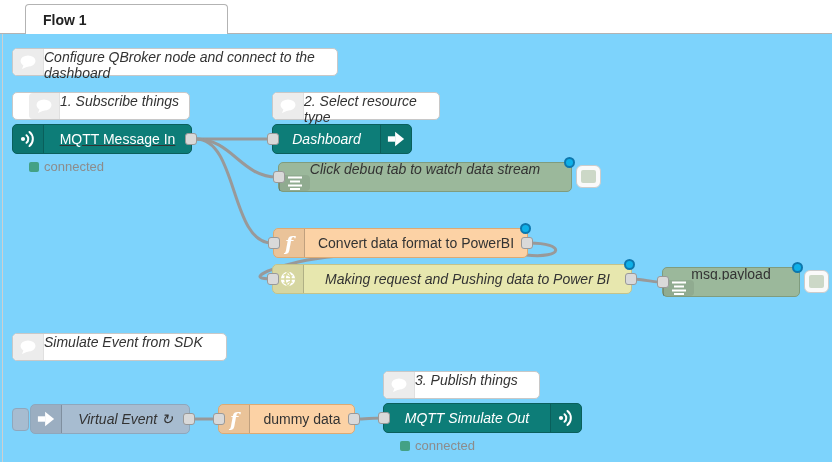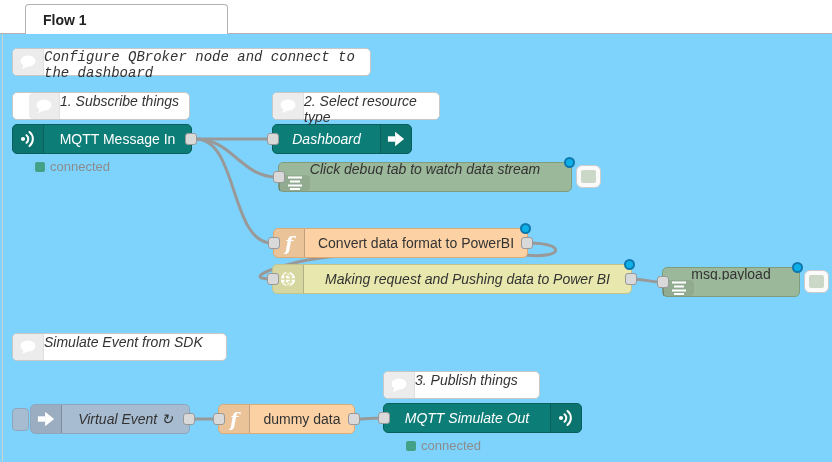--- a/index.html
+++ b/index.html
@@ -31,21 +31,21 @@
   .blue{background:var(--inject-blue);border:1px solid #8fa7bc;}
   .comment{position:absolute;height:28px;background:#fff;border:1px solid #c8c8c8;border-radius:5px;
         box-sizing:border-box;display:flex;align-items:stretch;z-index:2;font-style:italic;color:#333;}
   .comment .icon-box{background:#ececec;border-radius:4px 0 0 4px;border-right:1px solid #e0e0e0;}
   
   .port{position:absolute;width:10px;height:10px;background:#d9d9d9;border:1px solid #999;
         border-radius:3px;top:50%;margin-top:-6px;z-index:3;}
   .port.in{left:-6px;} .port.out{right:-6px;}
   .changed-dot{position:absolute;top:-6px;right:-4px;width:11px;height:11px;border-radius:50%;
         background:var(--changed-dot);border:2px solid #0d77ad;box-sizing:border-box;z-index:3;}
-  .status{position:absolute;left:22px;top:34px;display:flex;align-items:center;gap:5px;
+  .status{position:absolute;left:16px;top:34px;display:flex;align-items:center;gap:5px;
         font-size:13px;color:#8c8c8c;font-style:normal;}
   .status-dot{width:10px;height:10px;border-radius:2px;background:var(--status-green);flex:none;}
   .toggle{position:absolute;right:-30px;top:2px;width:25px;height:23px;background:#fafafa;
         border:1px solid #ccc;border-radius:6px;box-sizing:border-box;
         display:flex;align-items:center;justify-content:center;}
   .toggle .inner{width:15px;height:13px;background:#ccd8c7;border-radius:2px;}
   .inject-btn{position:absolute;left:12px;top:408px;width:17px;height:23px;background:var(--inject-blue);
         border:1px solid #8fa7bc;border-radius:4px;box-sizing:border-box;z-index:2;}
   .fn-glyph{font-family:"DejaVu Serif",serif;font-style:italic;font-weight:bold;color:#fff;font-size:19px;line-height:1;}
 </style>
@@ -63,21 +63,21 @@
   <svg class="wires" width="832" height="462">
     <path d="M196,139 C 226,139 241,139 271,139"></path>
     <path d="M196,139 C 232,139 241,177 277,177"></path>
     <path d="M196,139 C 238,139 230,243 272,243"></path>
     <path d="M529,243 C 566,243 564,259 526,255 C 468,249 345,251 298,262 C 261,271 249,279 271,279"></path>
     <path d="M633,279 C 643,279 651,282 659,282"></path>
     <path d="M191,419 C 200,419 208,419 217,419"></path>
     <path d="M356,419 C 365,419 373,418 382,418"></path>
   </svg>
 
-  <div class="comment" style="left:12px;top:48px;width:359px;font-family:Liberation Mono, monospace;">
+  <div class="comment" style="left:12px;top:48px;width:326px;">
     <div class="icon-box">
       <svg width="18" height="16" viewBox="0 0 18 16">
           <ellipse cx="9" cy="7" rx="7.5" ry="5.5" fill="#fff"></ellipse>
           <path d="M5 10 L3 15 L10 12 Z" fill="#fff"></path>
         </svg>
     </div>
     <div class="label">Configure QBroker node and connect to the dashboard</div>
   </div>
 
   <div class="comment" style="left:12px;top:92px;width:178px;padding-left:16px;">
@@ -113,21 +113,21 @@
   <div class="comment" style="left:383px;top:371px;width:157px;">
     <div class="icon-box">
       <svg width="18" height="16" viewBox="0 0 18 16">
           <ellipse cx="9" cy="7" rx="7.5" ry="5.5" fill="#fff"></ellipse>
           <path d="M5 10 L3 15 L10 12 Z" fill="#fff"></path>
         </svg>
     </div>
     <div class="label">3. Publish things</div>
   </div>
 
-  <div class="node teal" style="left:12px;top:124px;width:180px;">
+  <div class="node teal" style="left:12px;top:124px;width:180px;text-decoration:underline;">
     <div class="icon-box icon-left">
       <svg width="20" height="20" viewBox="0 0 20 20">
         <circle cx="5" cy="10" r="2.1" fill="#fff"></circle>
         <path d="M8.5 6.2 A5 5 0 0 1 8.5 13.8" stroke="#fff" stroke-width="2" fill="none" stroke-linecap="round"></path>
         <path d="M11.5 3 A9 9 0 0 1 11.5 17" stroke="#fff" stroke-width="2" fill="none" stroke-linecap="round"></path>
       </svg>
     </div>
     <div class="label light">MQTT Message In</div>
     <div class="port out"></div>
     <div class="status">

